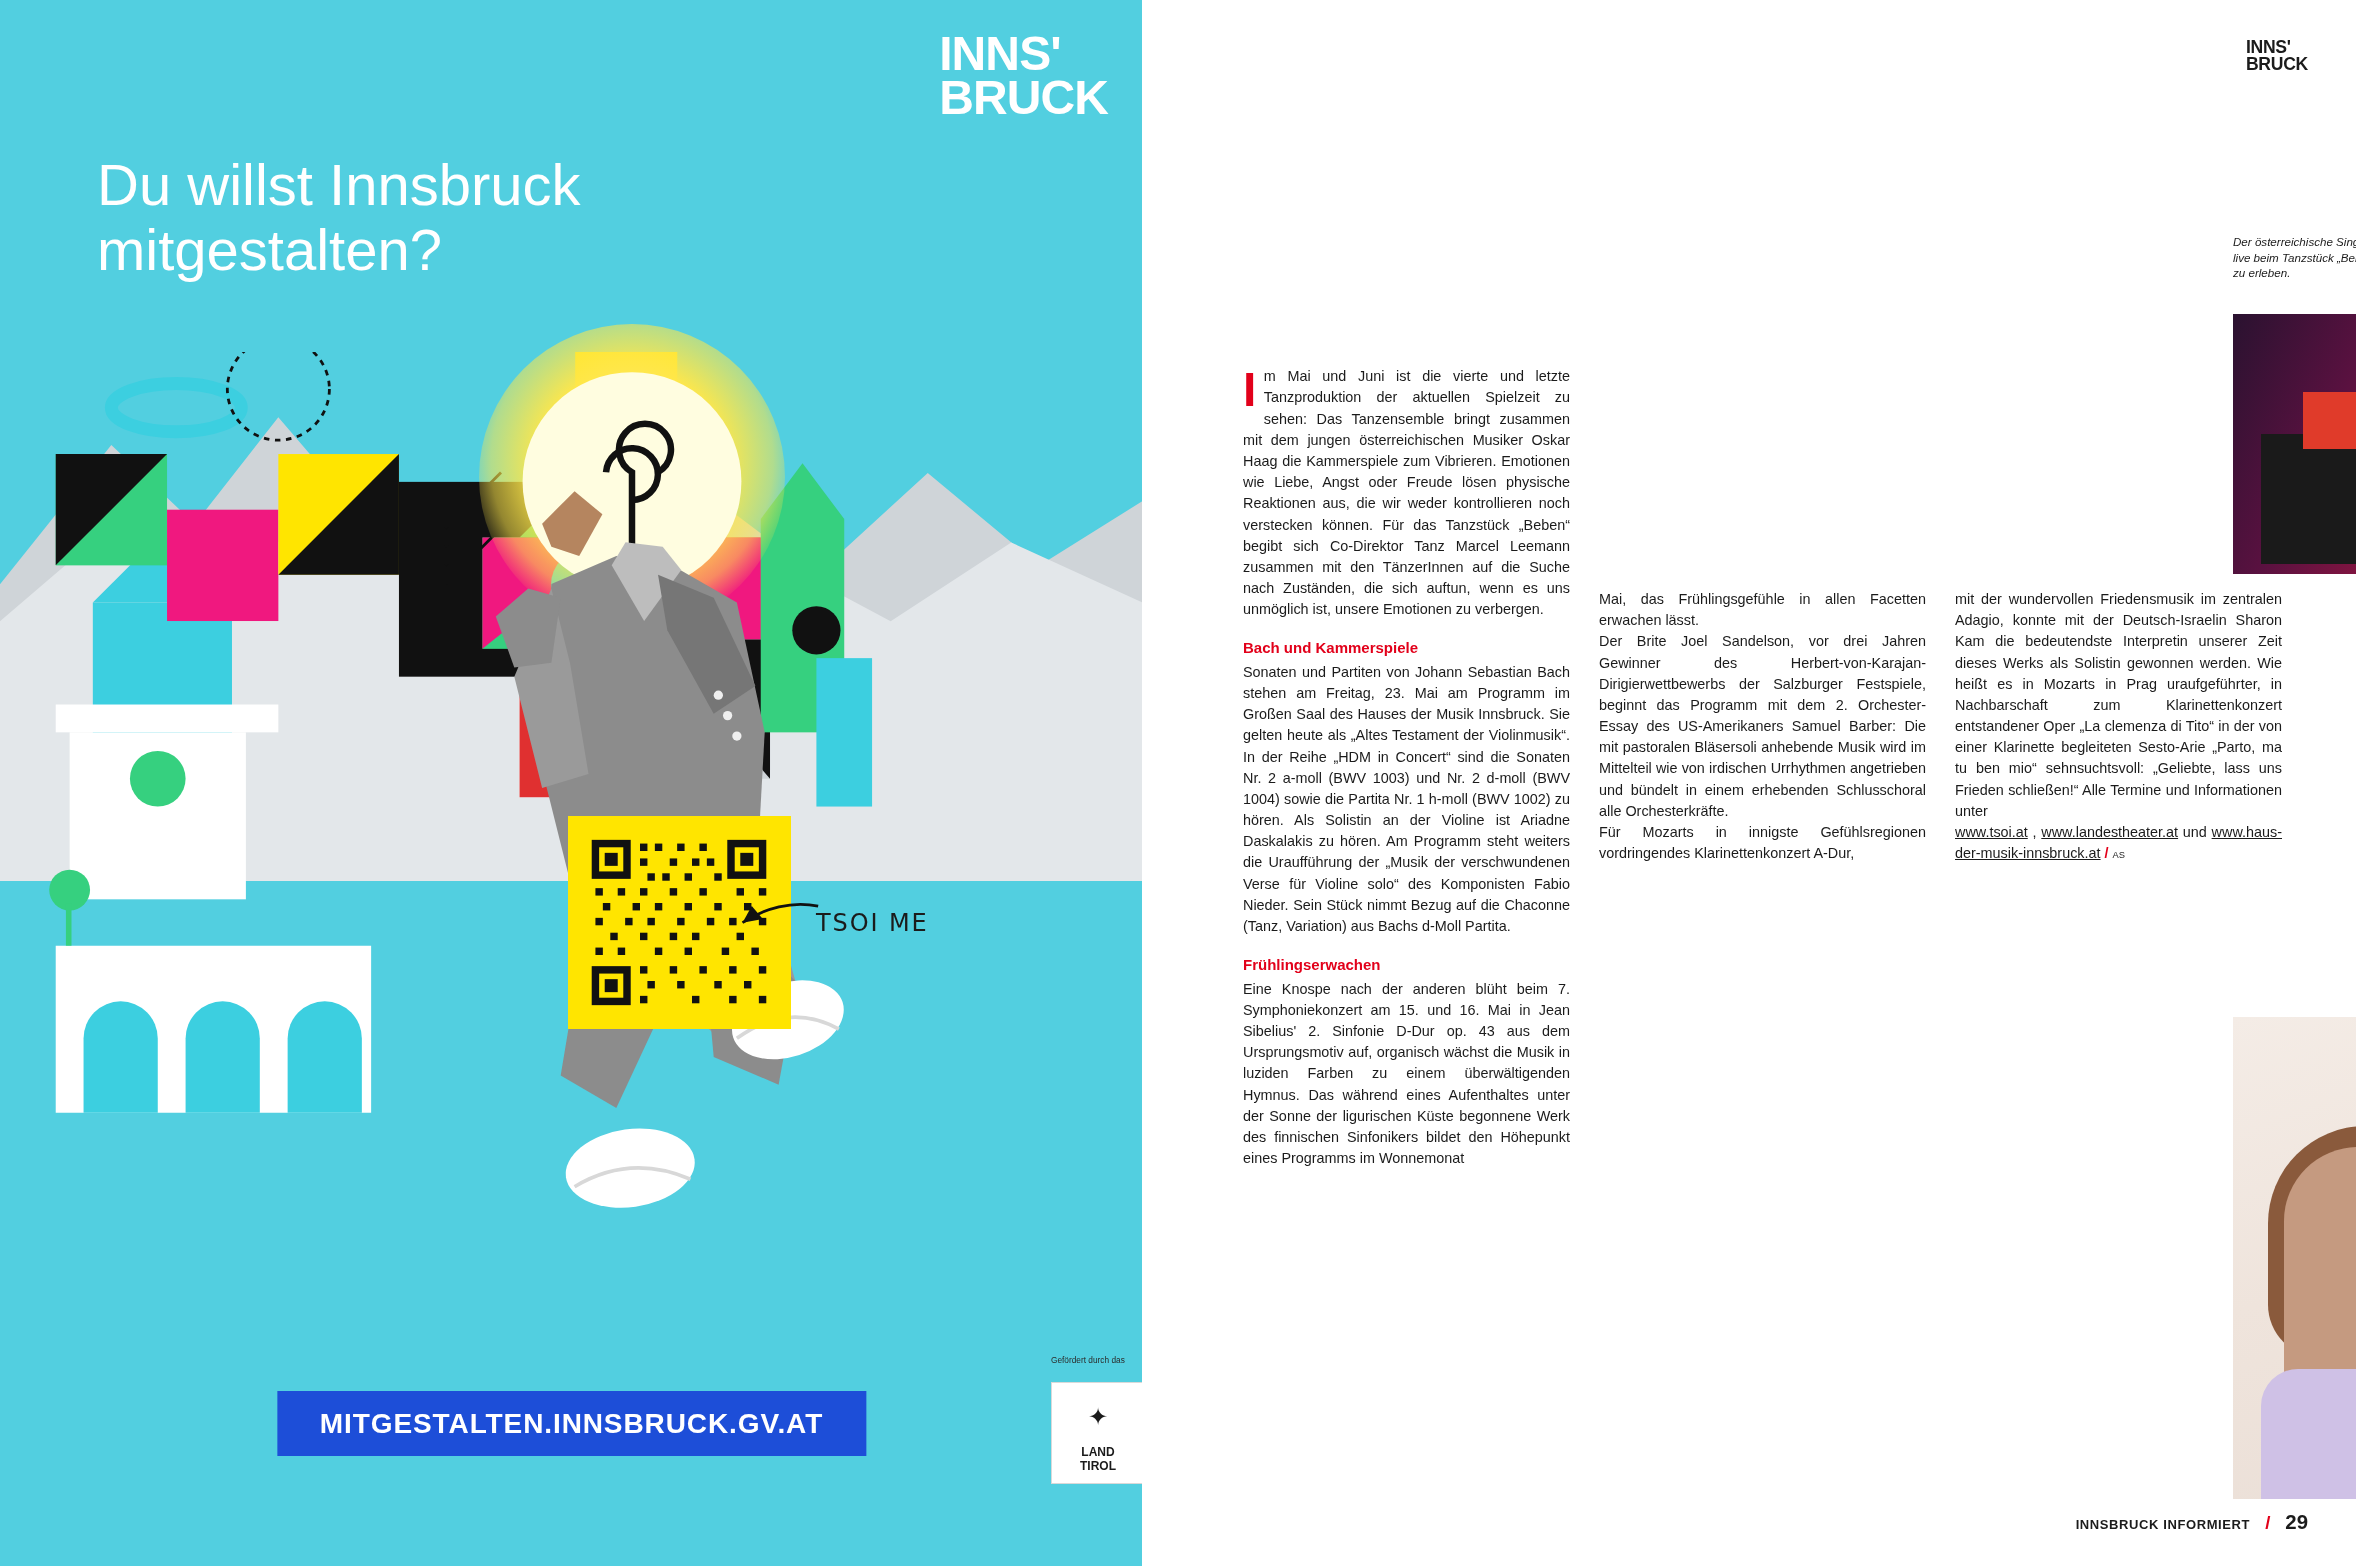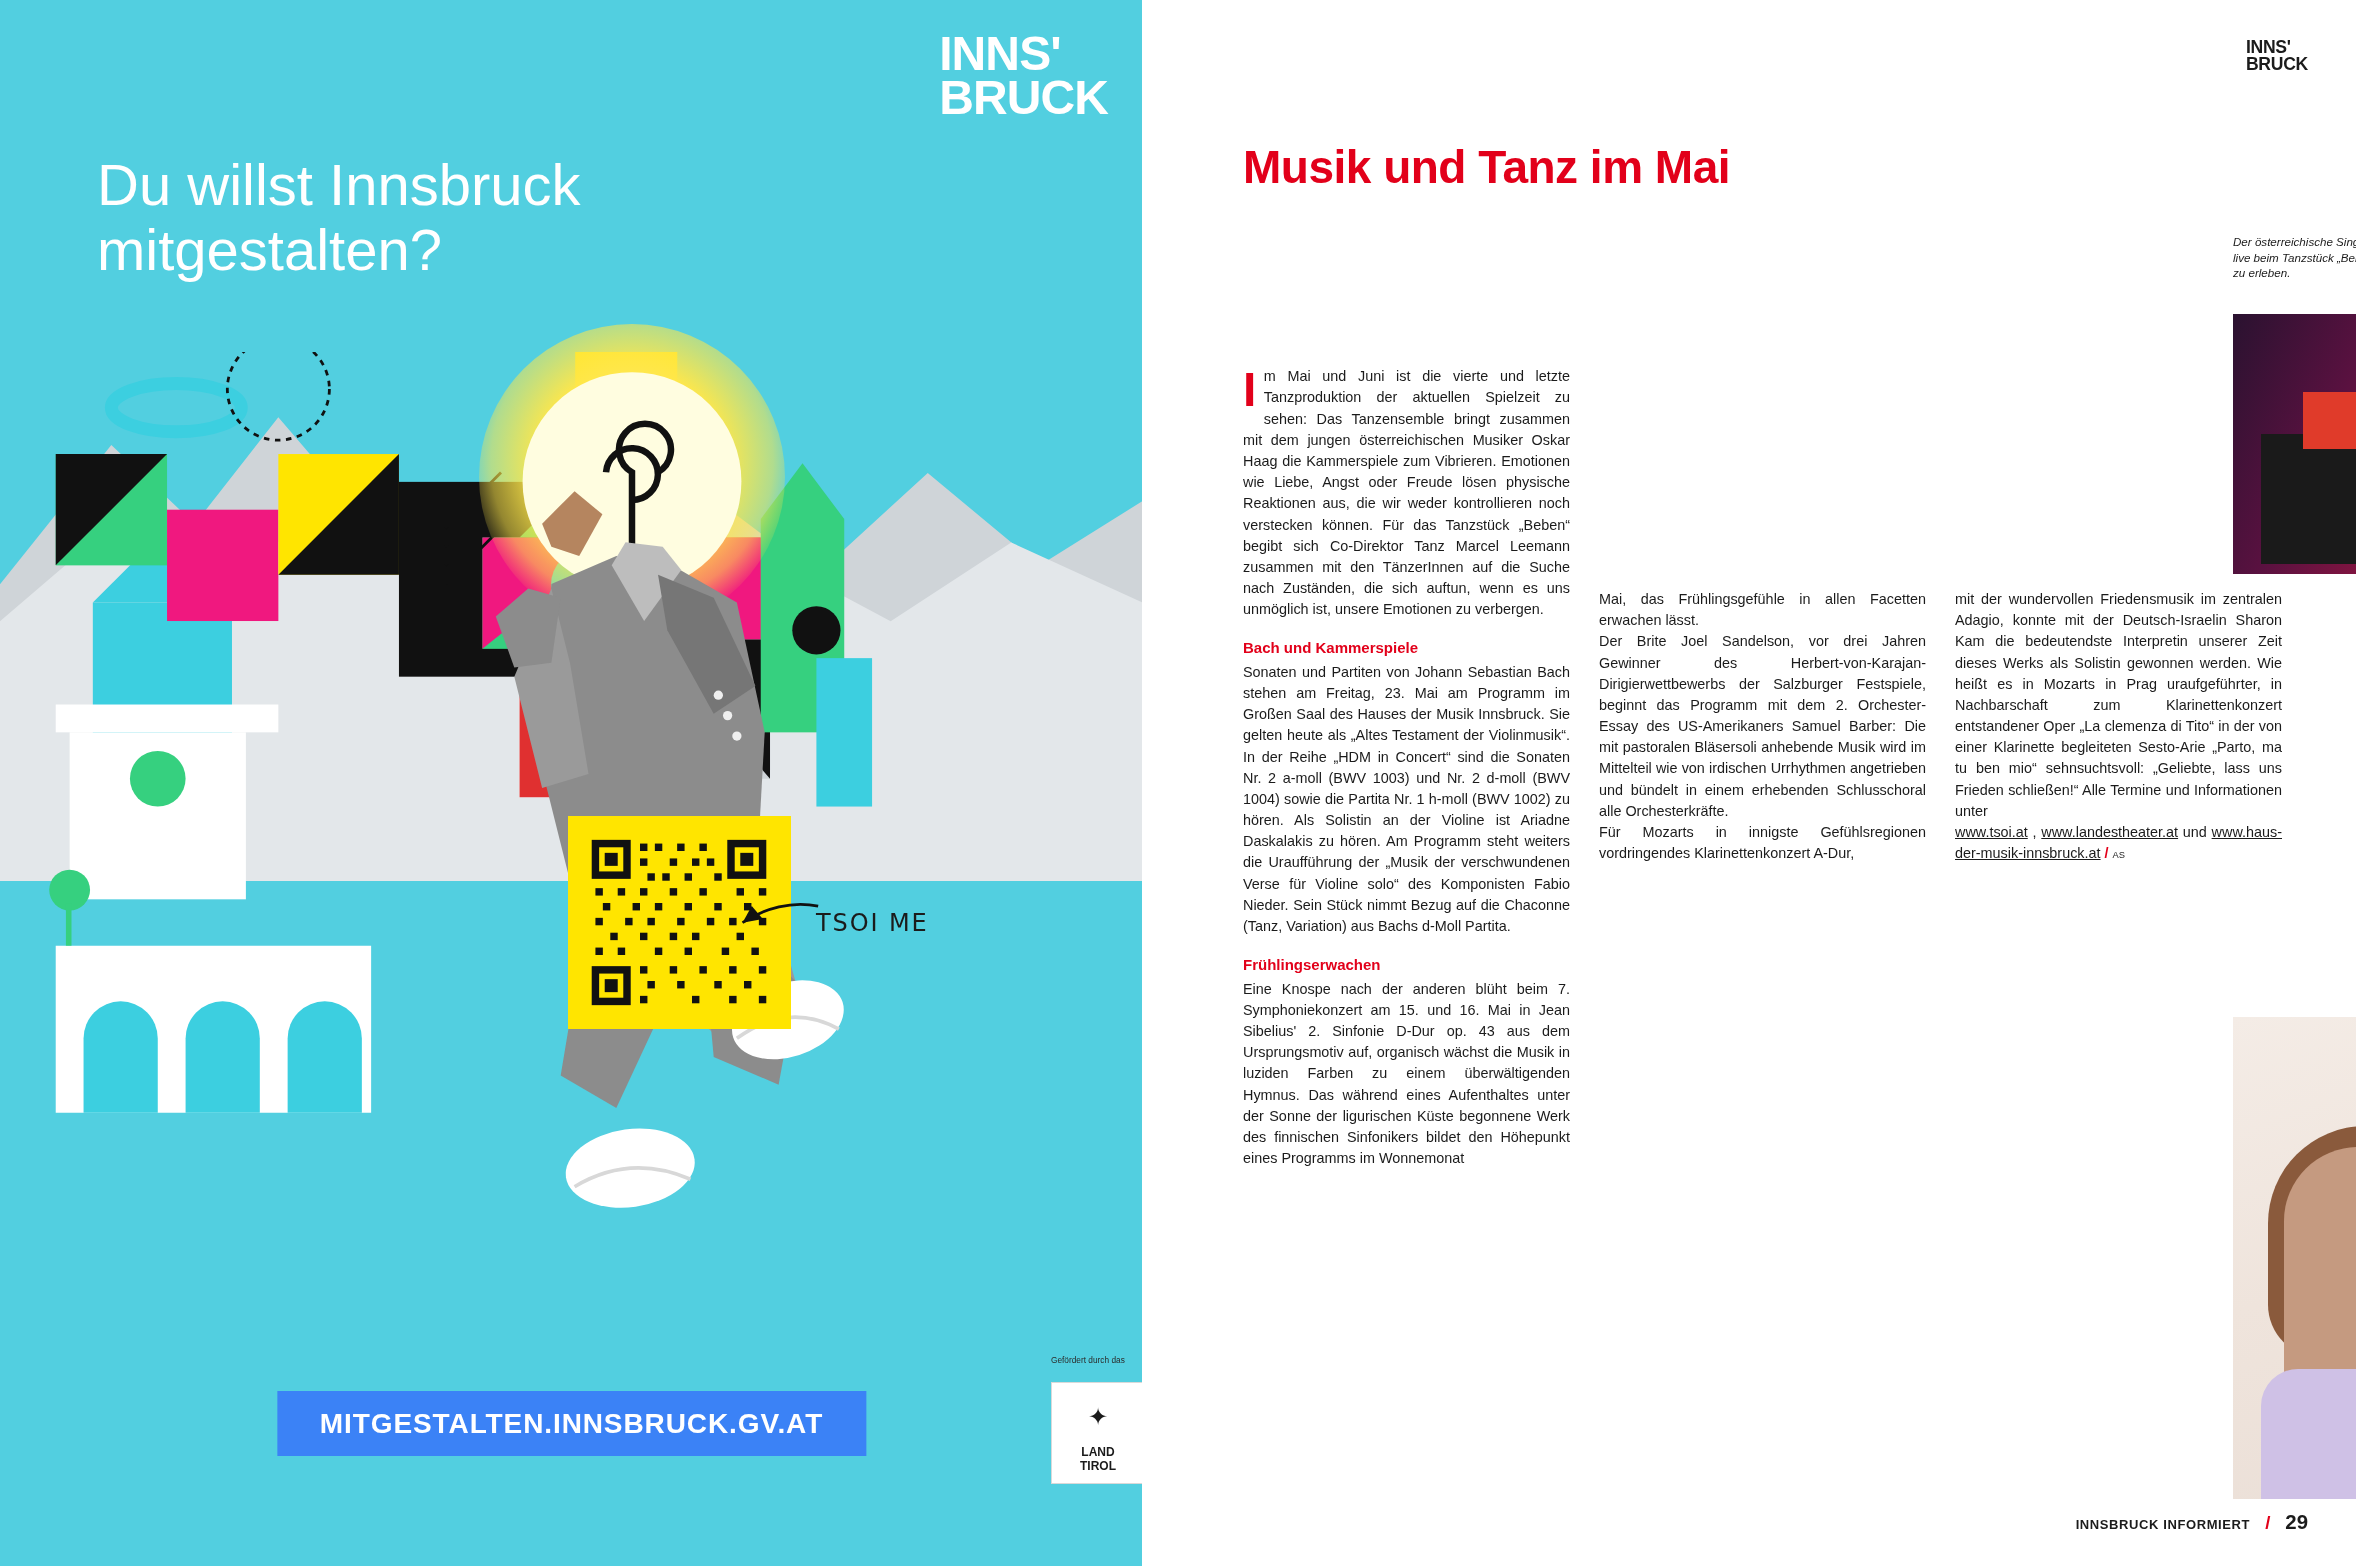--- a/index.html
+++ b/index.html
@@ -53,21 +53,21 @@
   }
   .scanme-arrow{
     position:absolute;left:737px;top:543px;width:83px;height:37px;
   }
   .claim{
     position:absolute;left:0;right:45px;top:1257px;
     text-align:center;color:#ffffff;font-size:41px;font-weight:bold;line-height:1.3;
   }
   .url-bar{
     position:absolute;left:50%;transform:translateX(-22px) translateX(-50%);
-    top:1391px;background:#3b82f6;color:#ffffff;
+    top:1391px;background:#1d4ed8;color:#ffffff;
     font-size:28px;font-weight:bold;letter-spacing:0.9px;
     padding:16.7px 43px;
   }
   .tirol-box{
     position:absolute;left:1051px;top:1382px;width:92px;height:100px;background:#ffffff;
     border:0.9px solid #d9d9d9;
   }
   .tirol-box .t-label{
     position:absolute;left:0;right:0;bottom:9.3px;text-align:center;
     font-size:12px;font-weight:bold;color:#1b1b1b;line-height:1.15;
@@ -367,21 +367,20 @@
     <div class="left-white-strip"></div>
   </div>
 
   <div class="right-page">
 
     <div class="ib-logo-sm">
       <div>INNS'</div>
       <div>BRUCK</div>
     </div>
 
-    <h1 class="article-title">Musik und Tanz im Mai</h1>
 
     <div class="caption">Der österreichische Singer-Songwriter Oskar Haag ist live beim Tanzstück „Beben“ in den Kammerspielen zu erleben.</div>
 
     <div class="photo">
 
       <div class="p-amp"></div>
 
       <div class="p-red"></div>
 
     </div>

